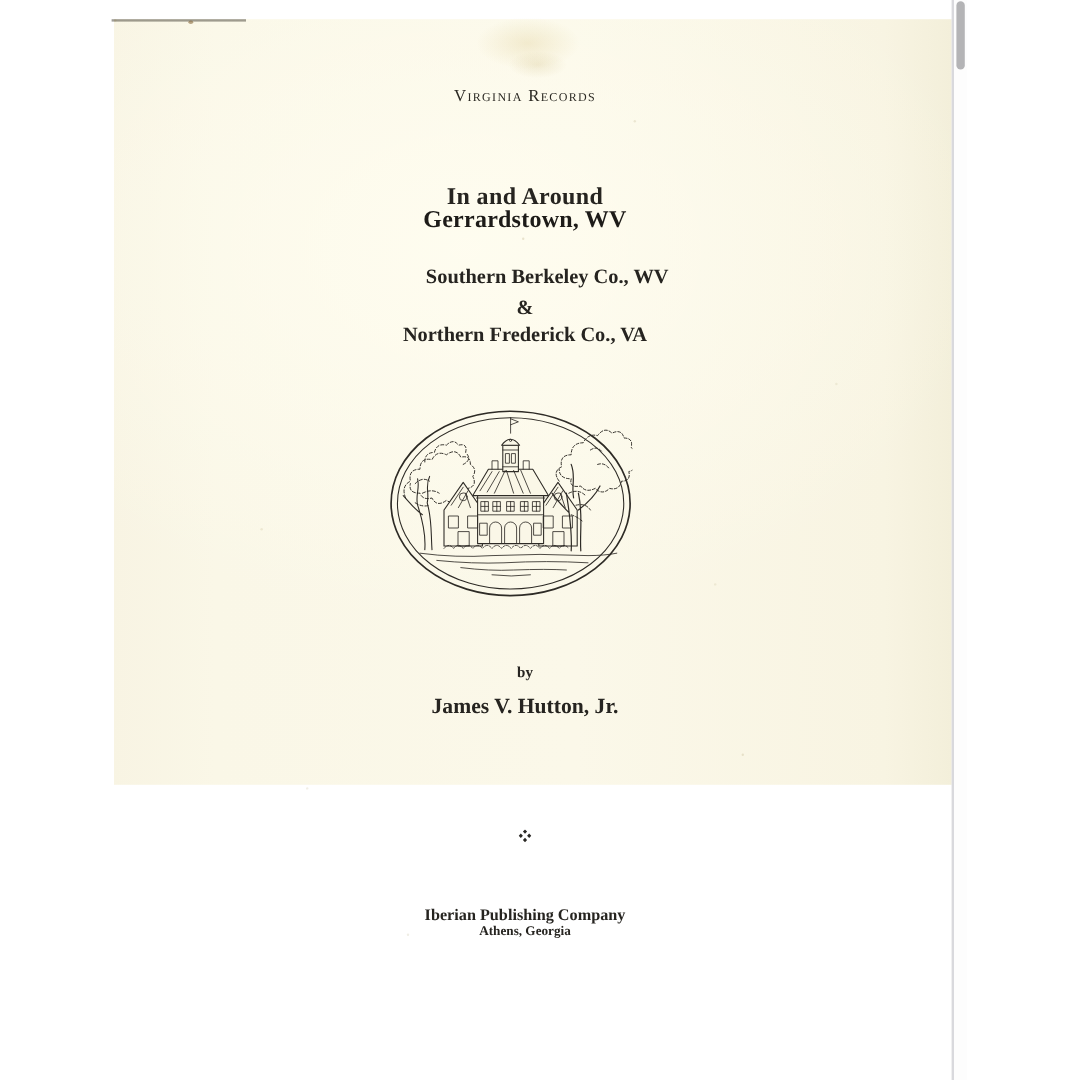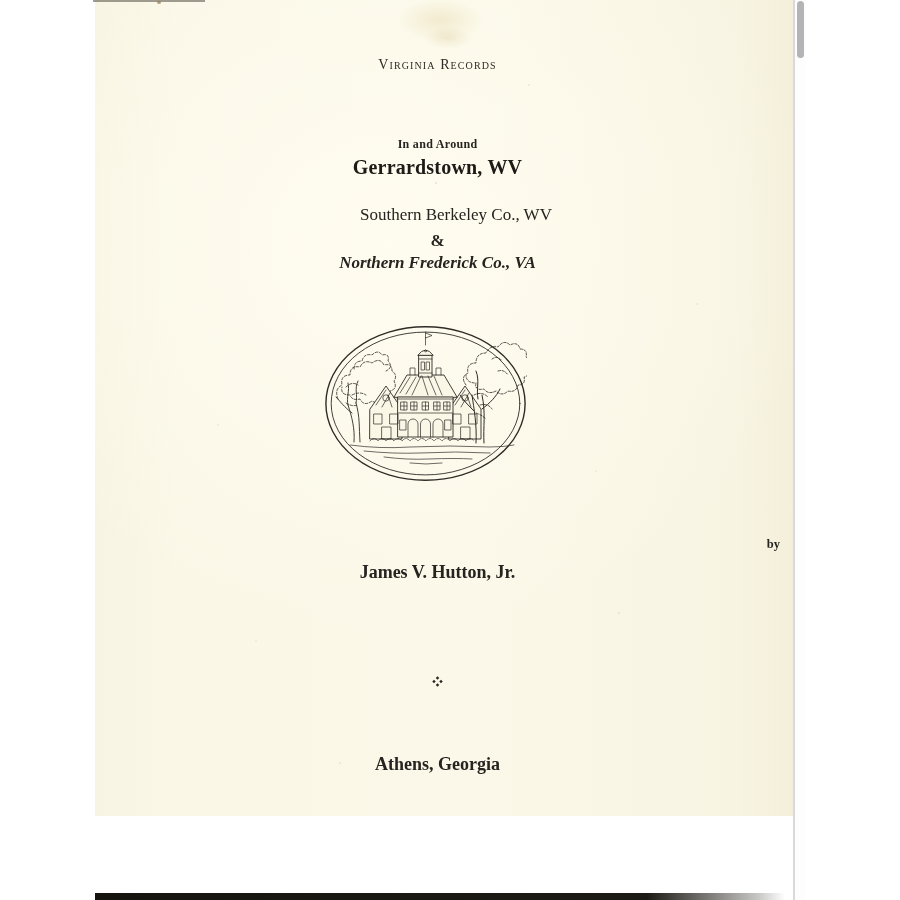--- a/index.html
+++ b/index.html
@@ -3,21 +3,21 @@
 <meta charset="utf-8">
 <style>
   * { margin:0; padding:0; box-sizing:border-box; }
   html,body { width:900px; height:900px; background:#ffffff; overflow:hidden; }
   body { font-family:"Liberation Serif", serif; position:relative; }
 
   .screen { position:absolute; inset:0; width:900px; height:900px; background:#ffffff; }
 
   
   .page {
-    position:absolute; left:95px; top:0; width:698px; height:816px;
+    position:absolute; left:95px; top:16px; width:698px; height:638px;
     background:
       radial-gradient(90% 70% at 42% 30%, rgba(255,253,240,.9) 0%, rgba(250,246,228,0) 70%),
       linear-gradient(to right, #f8f4e3 0%, #faf7e7 12%, #fbf8e9 55%, #f8f4e2 92%, #f3efda 100%);
   }
   .scan-top-line { position:absolute; left:-2px; top:0; width:112px; height:2px;
     background:rgba(82,78,68,.55); }
   .smudge { position:absolute; left:285px; top:-10px; width:120px; height:60px;
     background:radial-gradient(50% 50% at 50% 50%, rgba(190,158,58,.17), rgba(190,158,58,0) 72%); }
   .smudge2 { position:absolute; left:318px; top:22px; width:70px; height:32px;
     background:radial-gradient(50% 50% at 50% 50%, rgba(170,140,50,.14), rgba(170,140,50,0) 70%); }
@@ -29,31 +29,31 @@
       523px 612px 0 rgba(152,132,72,.18), 433px 84px 0 rgba(152,132,72,.16),
       244px 762px 0 rgba(152,132,72,.14), 601px 303px 0 rgba(160,140,80,.12),
       160px 640px 0 rgba(152,132,72,.13), 500px 470px 0 rgba(152,132,72,.12); }
   .bottom-edge-bar { position:absolute; left:0; top:893px; width:690px; height:7px;
     background:linear-gradient(to right, #16140f 0%, #1d1b15 80%, rgba(29,27,21,.25) 96%, rgba(29,27,21,0) 100%); }
 
   
   .center-line { position:absolute; left:0; width:100%; text-align:center;
     padding-right:13px; color:#262420; white-space:nowrap; }
   .series    { top:57px;  font-size:14px; font-variant:small-caps; letter-spacing:1.1px; color:#2c2a24; }
-  .prefix    { top:137px; font-size:12px; font-weight:bold; letter-spacing:.3px; }
+  .prefix    { top:137px; font-size:20px; font-weight:bold; letter-spacing:.3px; }
   .title     { top:156px; font-size:20px; font-weight:bold; color:#1d1b18; letter-spacing:.2px; }
-  .sub1      { top:205px; font-size:17px; font-weight:normal;padding-left:37px; }
+  .sub1      { top:205px; font-size:17px; font-weight:bold;padding-left:37px; }
   .amp       { top:231px; font-size:17px; font-weight:bold; }
-  .sub3      { top:253px; font-size:17px; font-weight:bold;font-style:italic; }
+  .sub3      { top:253px; font-size:17px; font-weight:bold; }
   .years     { top:274px; font-size:17px; font-weight:bold; }
-  .byline    { top:537px; font-size:12.5px; font-weight:bold;text-align:right; }
+  .byline    { top:537px; font-size:12.5px; font-weight:bold; }
   .author    { top:562px; font-size:18px; font-weight:bold; }
   .orn-line  { top:671px; }
   .publisher { top:739px; font-size:13.5px; font-weight:bold; }
-  .location  { top:754px; font-size:18px; font-weight:bold; }
+  .location  { top:754px; font-size:11px; font-weight:bold; }
 
   .vignette { position:absolute; left:229px; top:325px; width:203px; height:157px; }
   .vignette svg { display:block; width:100%; height:100%; }
   .orn-line svg { display:inline-block; vertical-align:middle; }
 
   
   .divider { position:absolute; left:793px; top:0; width:2px; height:900px; background:#d9d9dd; }
   .scroll-track { position:absolute; left:795px; top:0; width:11px; height:900px; background:#fdfdfd; }
   .scroll-thumb { position:absolute; left:2px; top:1px; width:7px; height:57px;
     background:#b4b4b6; border-radius:4px; }
@@ -161,20 +161,21 @@
       <svg width="11" height="11" viewBox="0 0 12 12" xmlns="http://www.w3.org/2000/svg">
         <g fill="#2a2824">
           <path d="M6,0.2 L7.9,2.2 L6,4.2 L4.1,2.2 Z"></path>
           <path d="M6,7.8 L7.9,9.8 L6,11.8 L4.1,9.8 Z"></path>
           <path d="M2.2,4 L4.1,6 L2.2,8 L0.3,6 Z"></path>
           <path d="M9.8,4 L11.7,6 L9.8,8 L7.9,6 Z"></path>
         </g>
       </svg>
     </div>
 
+    <div class="center-line publisher">Iberian Publishing Company</div>
     <div class="center-line location">Athens, Georgia</div>
 
     <div class="bottom-edge-bar"></div>
   </div>
 
   <div class="divider"></div>
   <div class="scroll-track">
     <div class="scroll-thumb"></div>
   </div>
 

